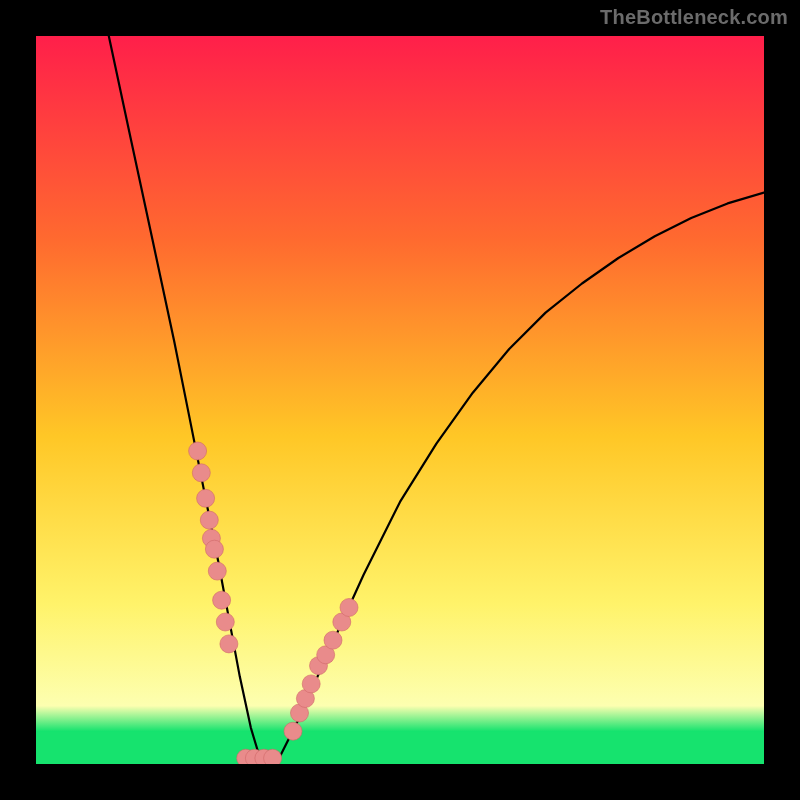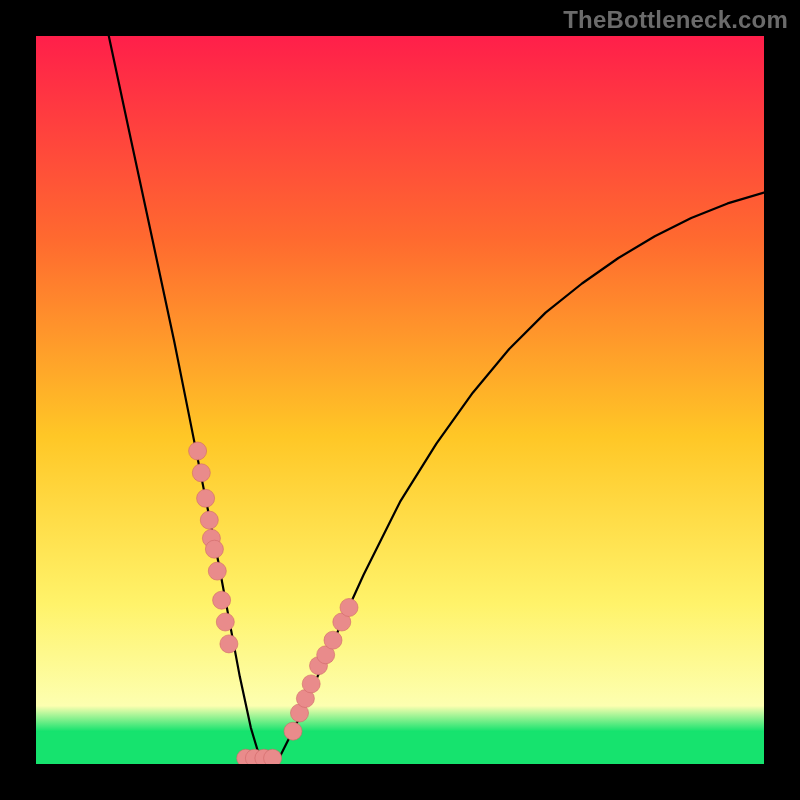--- a/index.html
+++ b/index.html
@@ -22,21 +22,21 @@
     top: 36px;
     width: 728px;
     height: 728px;
     overflow: hidden;
   }
   .watermark {
     position: absolute;
     top: 6px;
     right: 12px;
     color: #6b6b6b;
-    font-size: 24px;
+    font-size: 20px;
     font-weight: 600;
     letter-spacing: 0.2px;
     user-select: none;
   }
   svg { display: block; }
 </style>
 </head>
 <body>
 
 <div class="frame">

